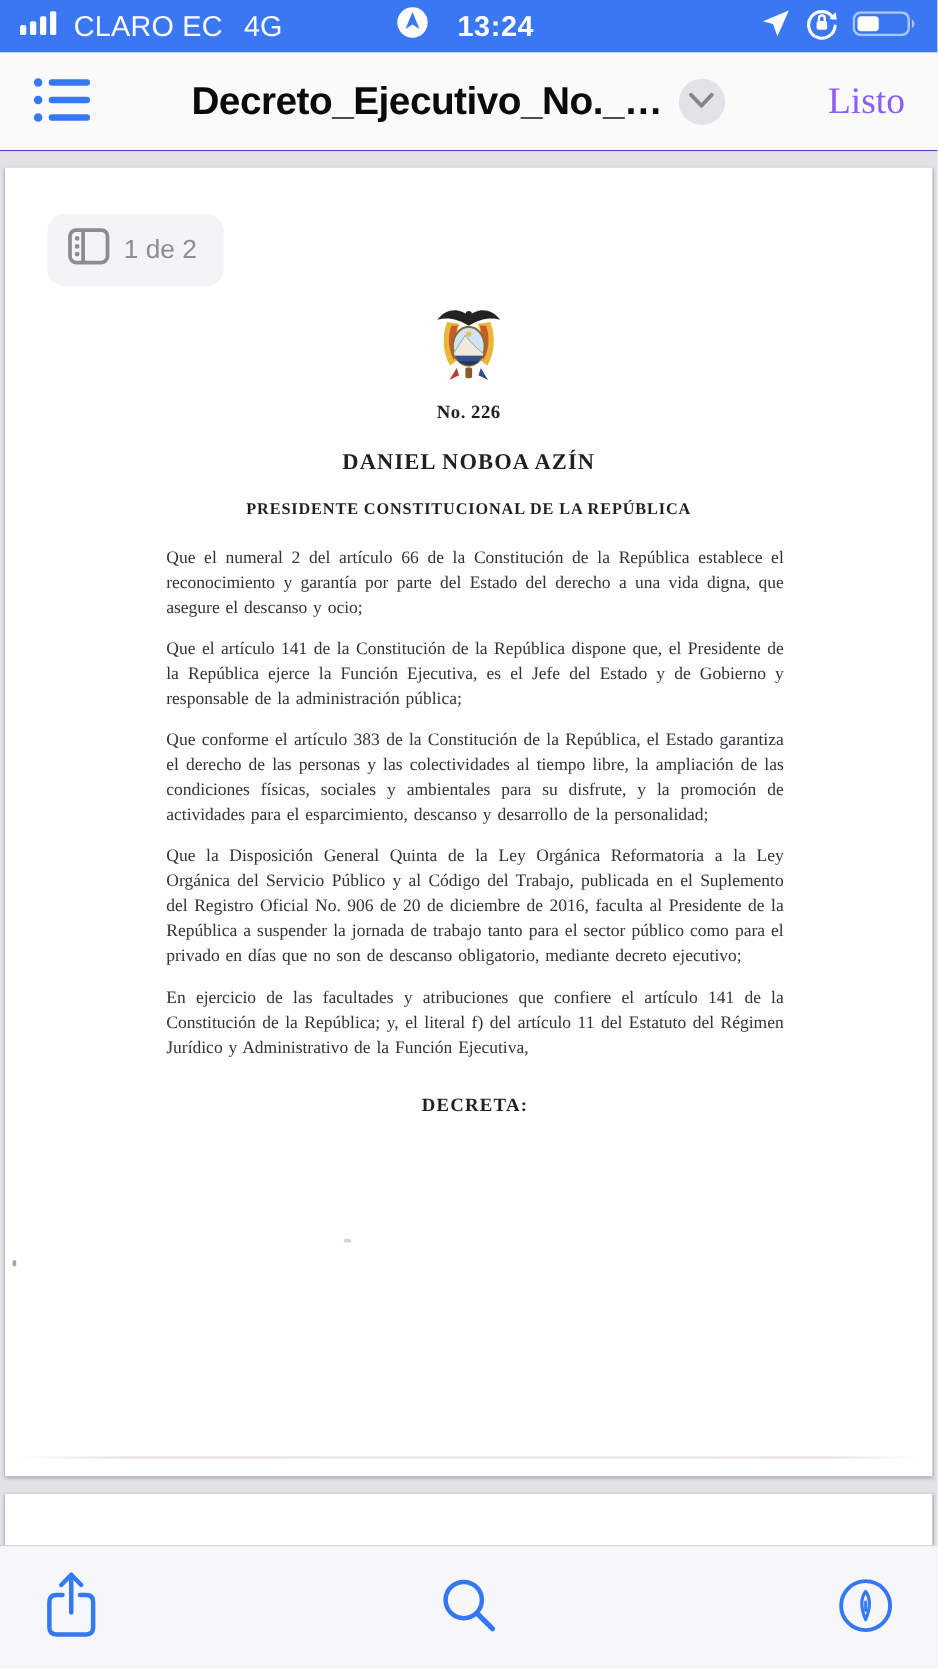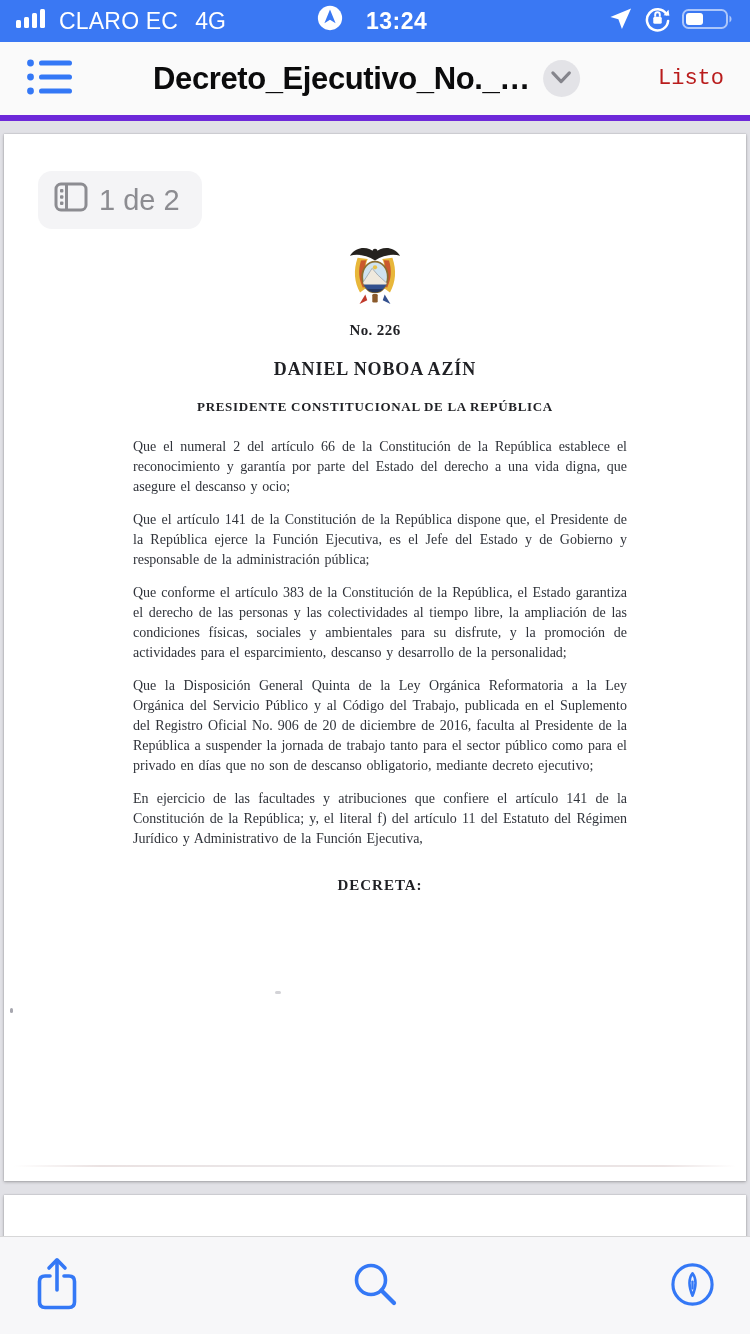--- a/index.html
+++ b/index.html
@@ -20,52 +20,52 @@
   .sb-left { display:flex; align-items:center; gap:9px; }
   .sb-carrier { letter-spacing:.2px; }
   .sb-network { margin-left:8px; }
   .sb-center { position:absolute; left:50%; top:0; height:42px; transform:translateX(-53%);
     display:flex; align-items:center; gap:22px; }
   .sb-time { font-weight:700; letter-spacing:.5px; }
   .sb-right { margin-left:auto; display:flex; align-items:center; gap:11px; }
 
   
   .nav-bar {
-    height:79px; flex:0 0 79px; background:#fafafa; border-bottom:6px solid #6d28d9;
+    height:79px; flex:0 0 79px; background:#fafafa; border-bottom:1px solid #6d28d9;
     display:flex; align-items:center; padding:0 26px; position:relative;
   }
   .title-group { position:absolute; left:50%; transform:translateX(-52%);
     display:flex; align-items:center; gap:13px; }
   .doc-title-text {
     font-size:31px; font-weight:700; color:#0b0b0c; letter-spacing:-0.4px; white-space:nowrap;
   }
   .chevron-circle {
     width:37px; height:37px; border-radius:50%; background:#e3e3e7;
     display:flex; align-items:center; justify-content:center; border:none; padding:0; cursor:pointer;
   }
   .done-btn {
     margin-left:auto; background:none; border:none; padding:0; cursor:pointer;
-    font-size:22px; color:#b91c1c; font-family:Liberation Mono, monospace;
+    font-size:30px; color:#8b5cf6; font-family:Liberation Serif, serif;
   }
   .list-btn { background:none; border:none; padding:0; cursor:pointer; display:flex; }
 
   
   .content { flex:1 1 auto; background:#e1e1e6; position:relative; overflow:hidden; }
   .page {
     background:#fff; width:742px; margin:0 4px;
     box-shadow:0 1px 3px rgba(0,0,0,.28), 0 0 1px rgba(0,0,0,.25);
   }
   .page-1 { position:relative; margin-top:10px; height:1047px; }
   .page-2 { margin-top:14px; height:44px; }
 
   .page-indicator {
     position:absolute; top:37px; left:34px; height:58px;
     display:flex; align-items:center; gap:11px; padding:0 22px 0 16px;
     background:#f4f4f6; border-radius:14px; border:none; cursor:pointer;
-    color:#8c8c91; font-size:29px; font-family:"Liberation Sans", sans-serif;
+    color:#8c8c91; font-size:21px; font-family:"Liberation Sans", sans-serif;
   }
 
   
   .doc { padding-top:110px; text-align:center; color:#26262b;margin-top:13px; }
   .emblem { display:block; margin:0 auto; }
   .doc-heading {
     font-family:"Liberation Serif", serif; font-weight:700; color:#1f2024;
   }
   .doc-no { margin-top:12px; font-size:15px; letter-spacing:.4px; }
   .doc-signatory { margin-top:20px; font-size:18px; letter-spacing:.9px; }

